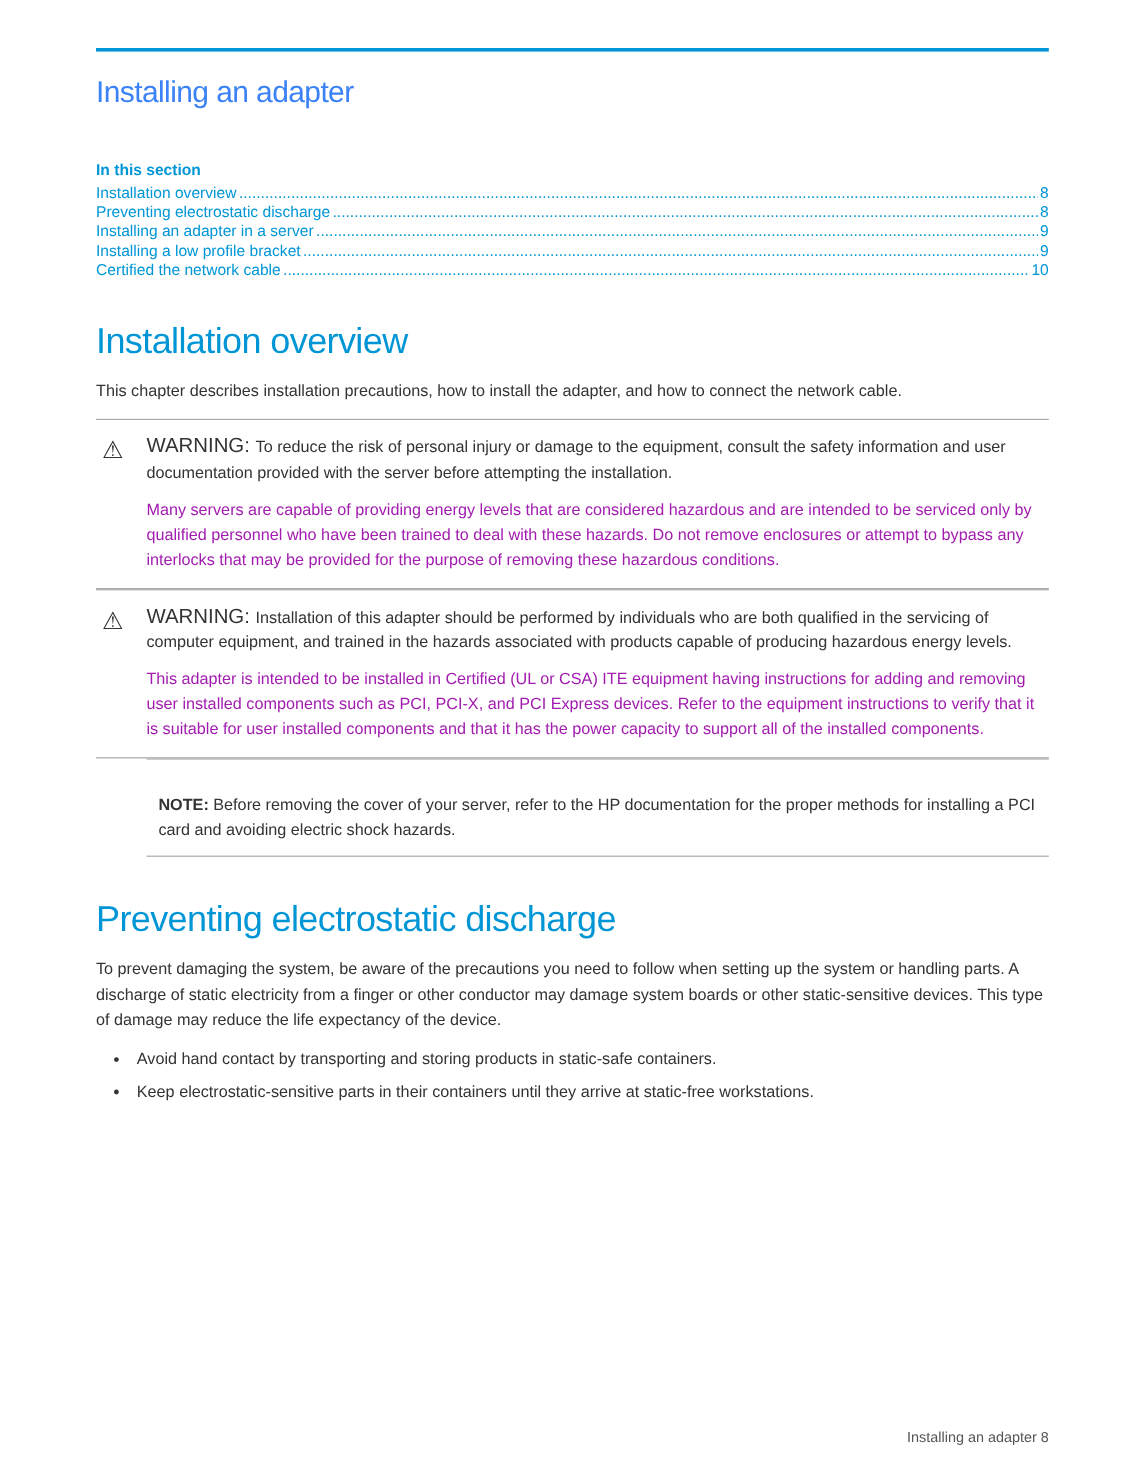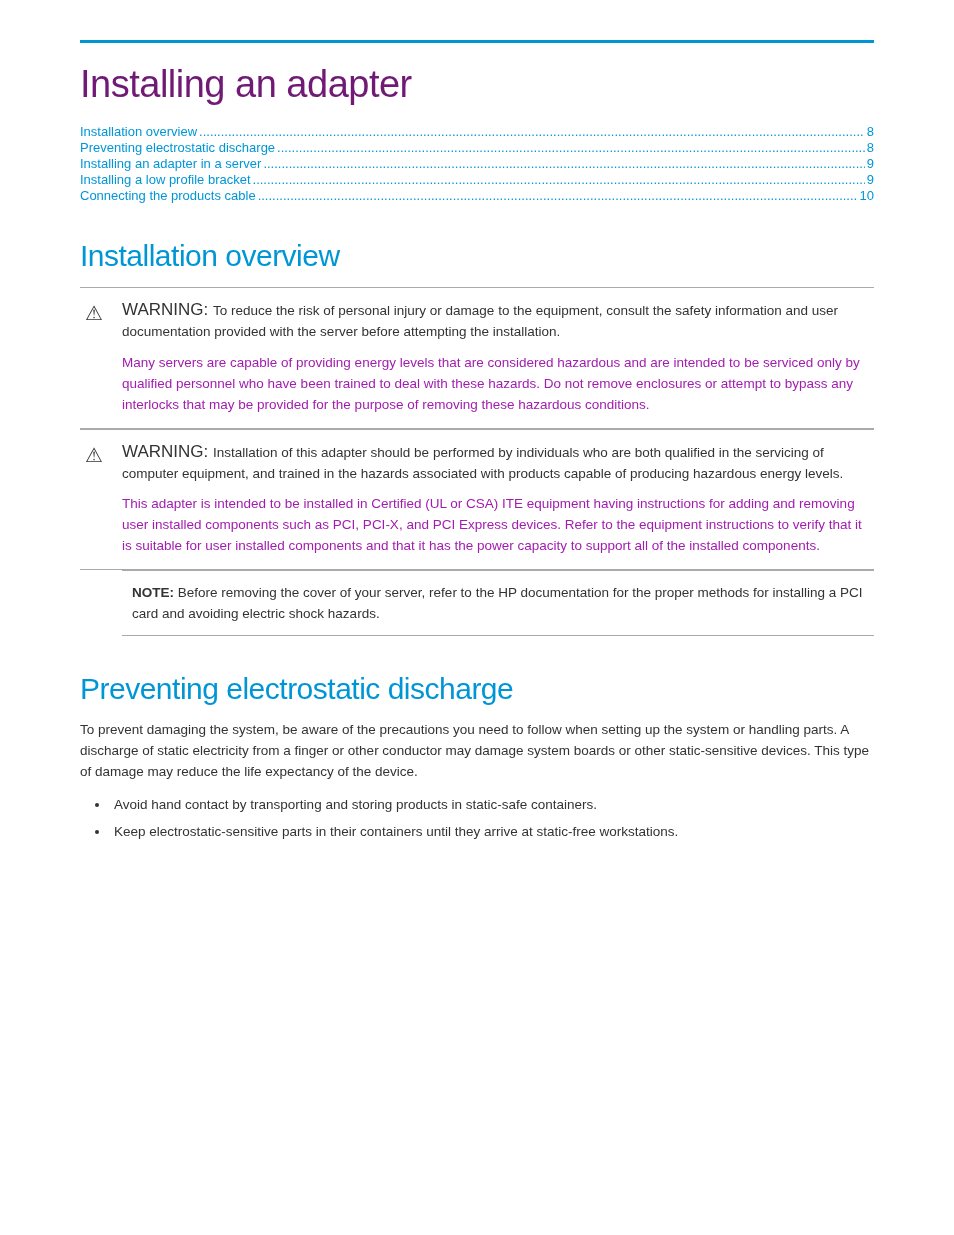--- a/index.html
+++ b/index.html
@@ -25,24 +25,24 @@
       background: #fff;
       position: relative;
     }
 
     .top-rule {
       border-top: 3px solid #0096d6;
       margin-bottom: 20px;
     }
 
     h1.page-title {
-      font-size: 38px;
+      font-size: 25px;
       font-weight: 300;
-      color: #701a75;
-      margin-bottom: 18px;
+      color: #3b82f6;
+      margin-bottom: 42px;
       letter-spacing: -0.5px;
     }
 
     h2.section-title {
       font-size: 30px;
       font-weight: 300;
       color: #0096d6;
       margin-bottom: 14px;
       letter-spacing: -0.5px;
       margin-top: 36px;
@@ -106,21 +106,21 @@
     .warning-text-additional {
       font-size: 13.5px;
       color: #a21caf;
       line-height: 1.55;
       margin-top: 10px;
     }
 
     .note-block {
       border-top: 1px solid #aaa;
       border-bottom: 1px solid #aaa;
-      padding: 12px 0 10px 10px;
+      padding: 28px 0 10px 10px;
       margin-top: 0;
       margin-bottom: 16px;
       margin-left: 42px;
     }
 
     .note-text {
       font-size: 13.5px;
       color: #333;
       line-height: 1.55;
     }
@@ -187,20 +187,21 @@
   </style>
 </head>
 <body>
 
 <div class="page">
 
   <div class="top-rule"></div>
 
   <h1 class="page-title">Installing an adapter</h1>
 
+  <div class="in-this-section-label">In this section</div>
 
   <div class="toc-container">
   <div class="toc-row">
         <span class="toc-link">Installation overview</span>
         <span class="toc-fill">............................................................................................................................................................................................</span>
         <span class="toc-num">8</span>
       </div>
       <div class="toc-row">
         <span class="toc-link">Preventing electrostatic discharge</span>
         <span class="toc-fill">............................................................................................................................................................................................</span>
@@ -210,28 +211,29 @@
         <span class="toc-link">Installing an adapter in a server</span>
         <span class="toc-fill">............................................................................................................................................................................................</span>
         <span class="toc-num">9</span>
       </div>
       <div class="toc-row">
         <span class="toc-link">Installing a low profile bracket</span>
         <span class="toc-fill">............................................................................................................................................................................................</span>
         <span class="toc-num">9</span>
       </div>
       <div class="toc-row">
-        <span class="toc-link">Connecting the products cable</span>
+        <span class="toc-link">Certified the network cable</span>
         <span class="toc-fill">............................................................................................................................................................................................</span>
         <span class="toc-num">10</span>
       </div>
     </div>
 
   <h2 class="section-title">Installation overview</h2>
 
+  <p class="body-text">This chapter describes installation precautions, how to install the adapter, and how to connect the network cable.</p>
 
   <div class="warning-block">
     <div class="warning-icon">⚠</div>
     <div class="warning-content">
       <span class="warning-label">WARNING:  </span>
       <span class="warning-text">To reduce the risk of personal injury or damage to the equipment, consult the safety information and user documentation provided with the server before attempting the installation.</span>
       <div class="warning-text-additional">Many servers are capable of providing energy levels that are considered hazardous and are intended to be serviced only by qualified personnel who have been trained to deal with these hazards. Do not remove enclosures or attempt to bypass any interlocks that may be provided for the purpose of removing these hazardous conditions.</div>
     </div>
   </div>
 
@@ -254,14 +256,17 @@
   <h2 class="section-title">Preventing electrostatic discharge</h2>
 
   <p class="body-text">To prevent damaging the system, be aware of the precautions you need to follow when setting up the system or handling parts. A discharge of static electricity from a finger or other conductor may damage system boards or other static-sensitive devices. This type of damage may reduce the life expectancy of the device.</p>
 
 
   <ul class="bullet-list">
   <li>Avoid hand contact by transporting and storing products in static-safe containers.</li>
       <li>Keep electrostatic-sensitive parts in their containers until they arrive at static-free workstations.</li>
     </ul>
 
+  <div class="page-footer">
+    <span>Installing an adapter   8</span>
+  </div>
 
 </div>
 
 </body></html>

